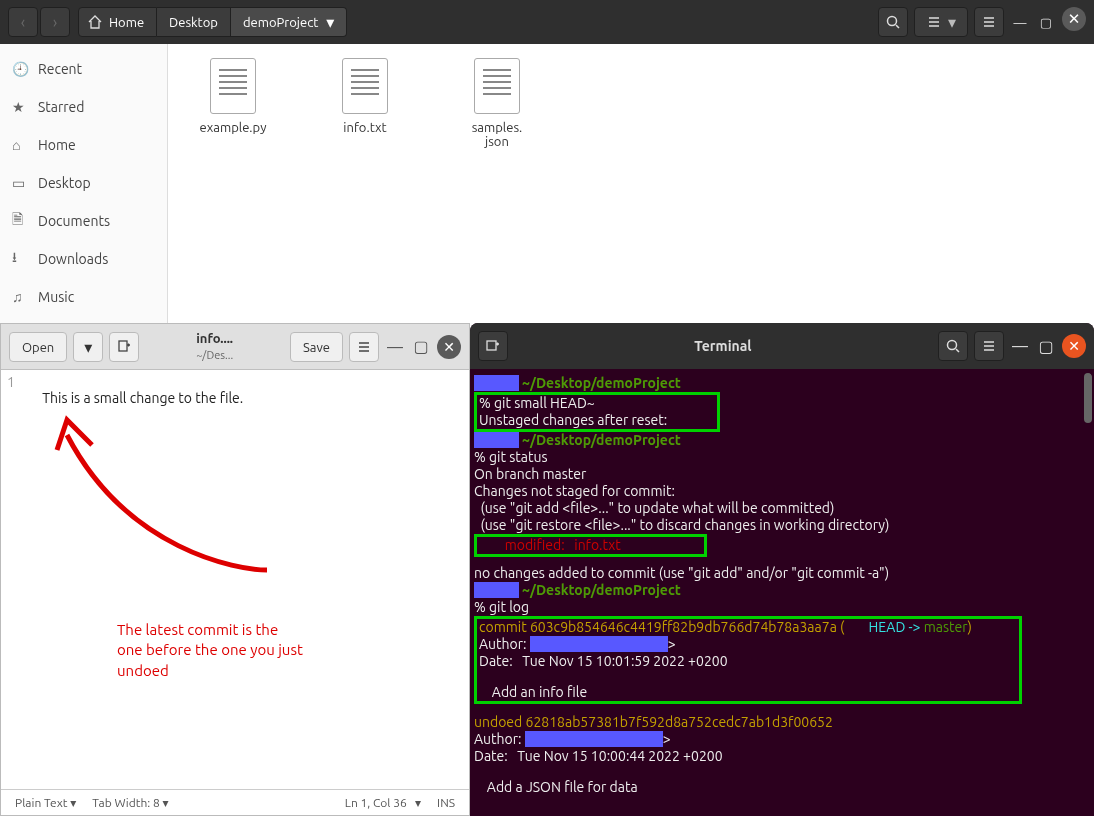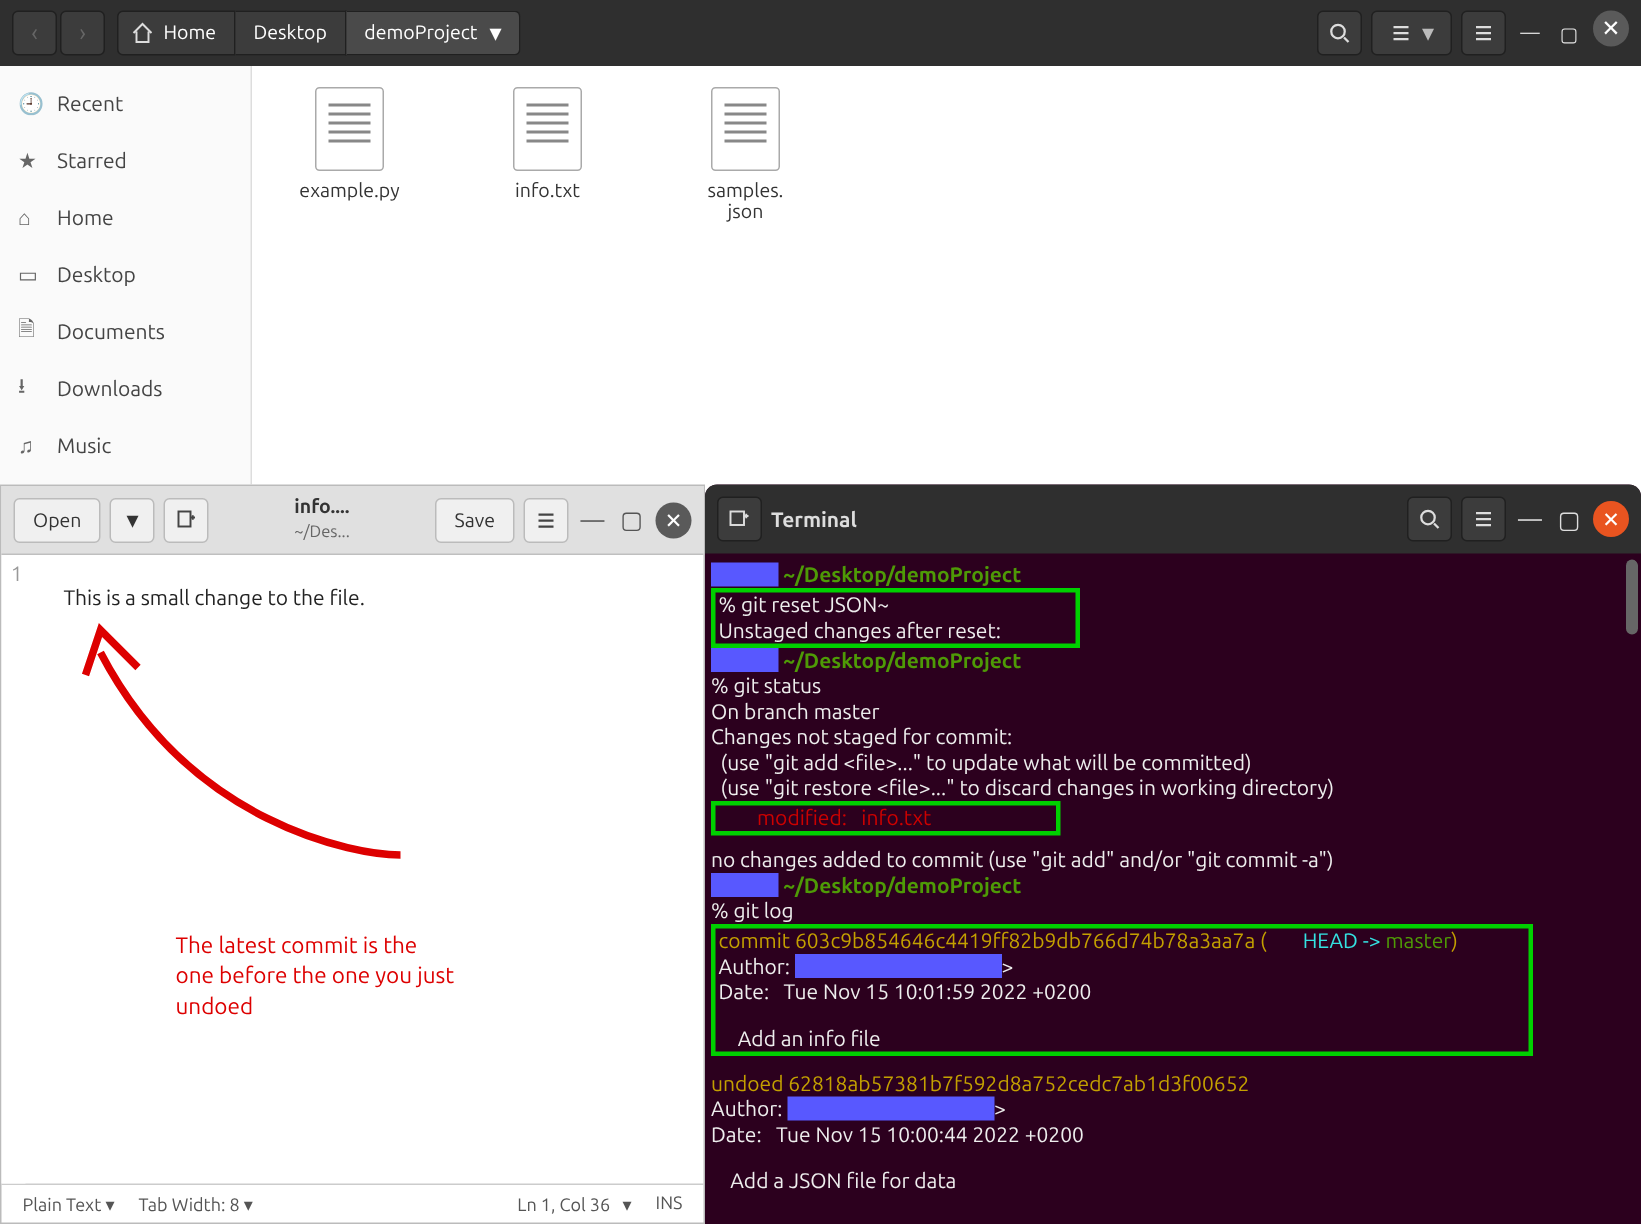--- a/index.html
+++ b/index.html
@@ -42,21 +42,21 @@
 .gedit-status { height: 26px; border-top: 1px solid #ccc; display: flex; align-items: center; padding: 0 14px; font-size: 12px; color: #555; gap: 16px; }
 .gedit-status .fill { flex: 1; }
 
 
 .anno-text { font-size: 15px; color: #d00; line-height: 1.35; }
 .anno-arrow { position: absolute; pointer-events: none; }
 
 
 .term { position: absolute; left: 470px; top: 323px; width: 624px; height: 493px; background: #2c001e; display: flex; flex-direction: column; border-top-left-radius: 8px; border-top-right-radius: 8px; overflow: hidden; }
 .term-header { height: 46px; background: #2f2f2f; display: flex; align-items: center; padding: 0 8px; gap: 6px; color: #ddd; }
-.term-title { flex: 1; font-size: 14px; font-weight: bold; }
+.term-title { flex: 1; text-align: center; font-size: 14px; font-weight: bold; }
 .term-hbtn { width: 30px; height: 30px; background: #3c3c3c; border: 1px solid #202020; border-radius: 4px; display: flex; align-items: center; justify-content: center; color: #ddd; }
 .term-close { width: 24px; height: 24px; background: #e95420; border-radius: 50%; display: flex; align-items: center; justify-content: center; color: #fff; font-size: 14px; }
 .term-body { flex: 1; font-family: "Ubuntu Mono", monospace; font-size: 14px; line-height: 17px; color: #eee; padding: 6px 4px; position: relative; overflow: hidden; border-radius: 14px; }
 .term-body .l { white-space: pre; }
 .c-user { background: #5858ff; color: #fff; }
 .c-path { color: #4e9a06; font-weight: bold; }
 .c-yellow { color: #c4a000; }
 .c-cyan { color: #34e2e2; padding-left: 24px; }
 .c-green { color: #4e9a06; }
 .c-red { color: #cc0000; }
@@ -247,21 +247,21 @@
     </div>
     <div style="width:20px;text-align:center;color:#ddd">—</div>
     <div style="width:20px;text-align:center;color:#ddd">▢</div>
     <div class="term-close">
         <span>✕</span>
       </div>
   </div>
   <div class="term-body">
     <div class="l"><span class="c-user">              </span> <span class="c-path">~/Desktop/demoProject</span></div>
     <span class="hilite" style="width:246px">
-      <span class="l">% git reset JSON~</span>
+      <span class="l">% git small HEAD~</span>
       <span class="l" style="display:block">Unstaged changes after reset:</span>
     </span>
     <div class="l"><span class="c-user">              </span> <span class="c-path">~/Desktop/demoProject</span></div>
     <div class="l">% git status</div>
     <div class="l">On branch master</div>
     <div class="l">Changes not staged for commit:</div>
     <div class="l">  (use "git add &lt;file&gt;..." to update what will be committed)</div>
     <div class="l">  (use "git restore &lt;file&gt;..." to discard changes in working directory)</div>
     <div style="width:233px" class="hilite"><span class="l c-red">        modified:   info.txt</span></div>
     <div class="l" style="height:8px"></div>

